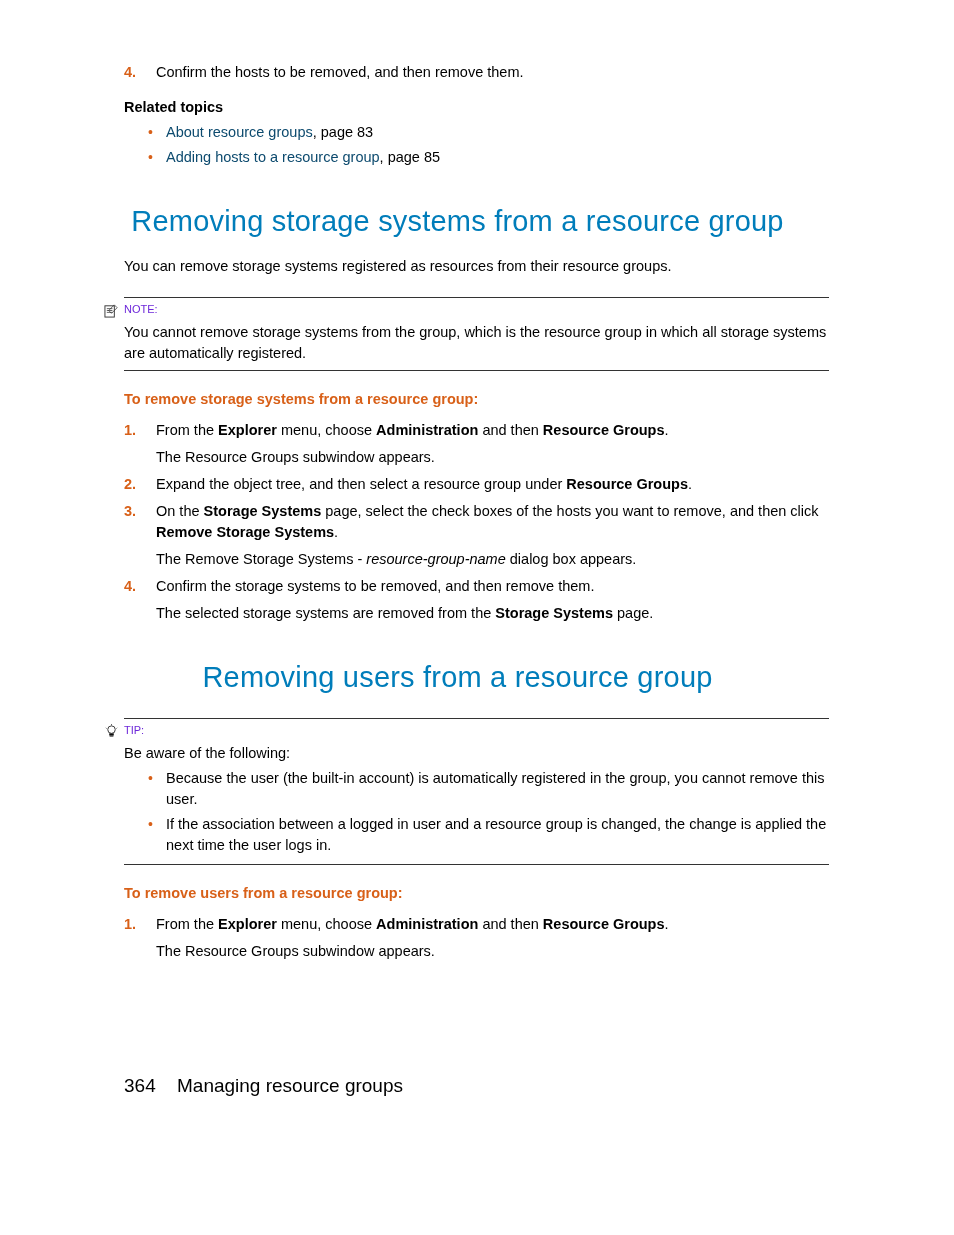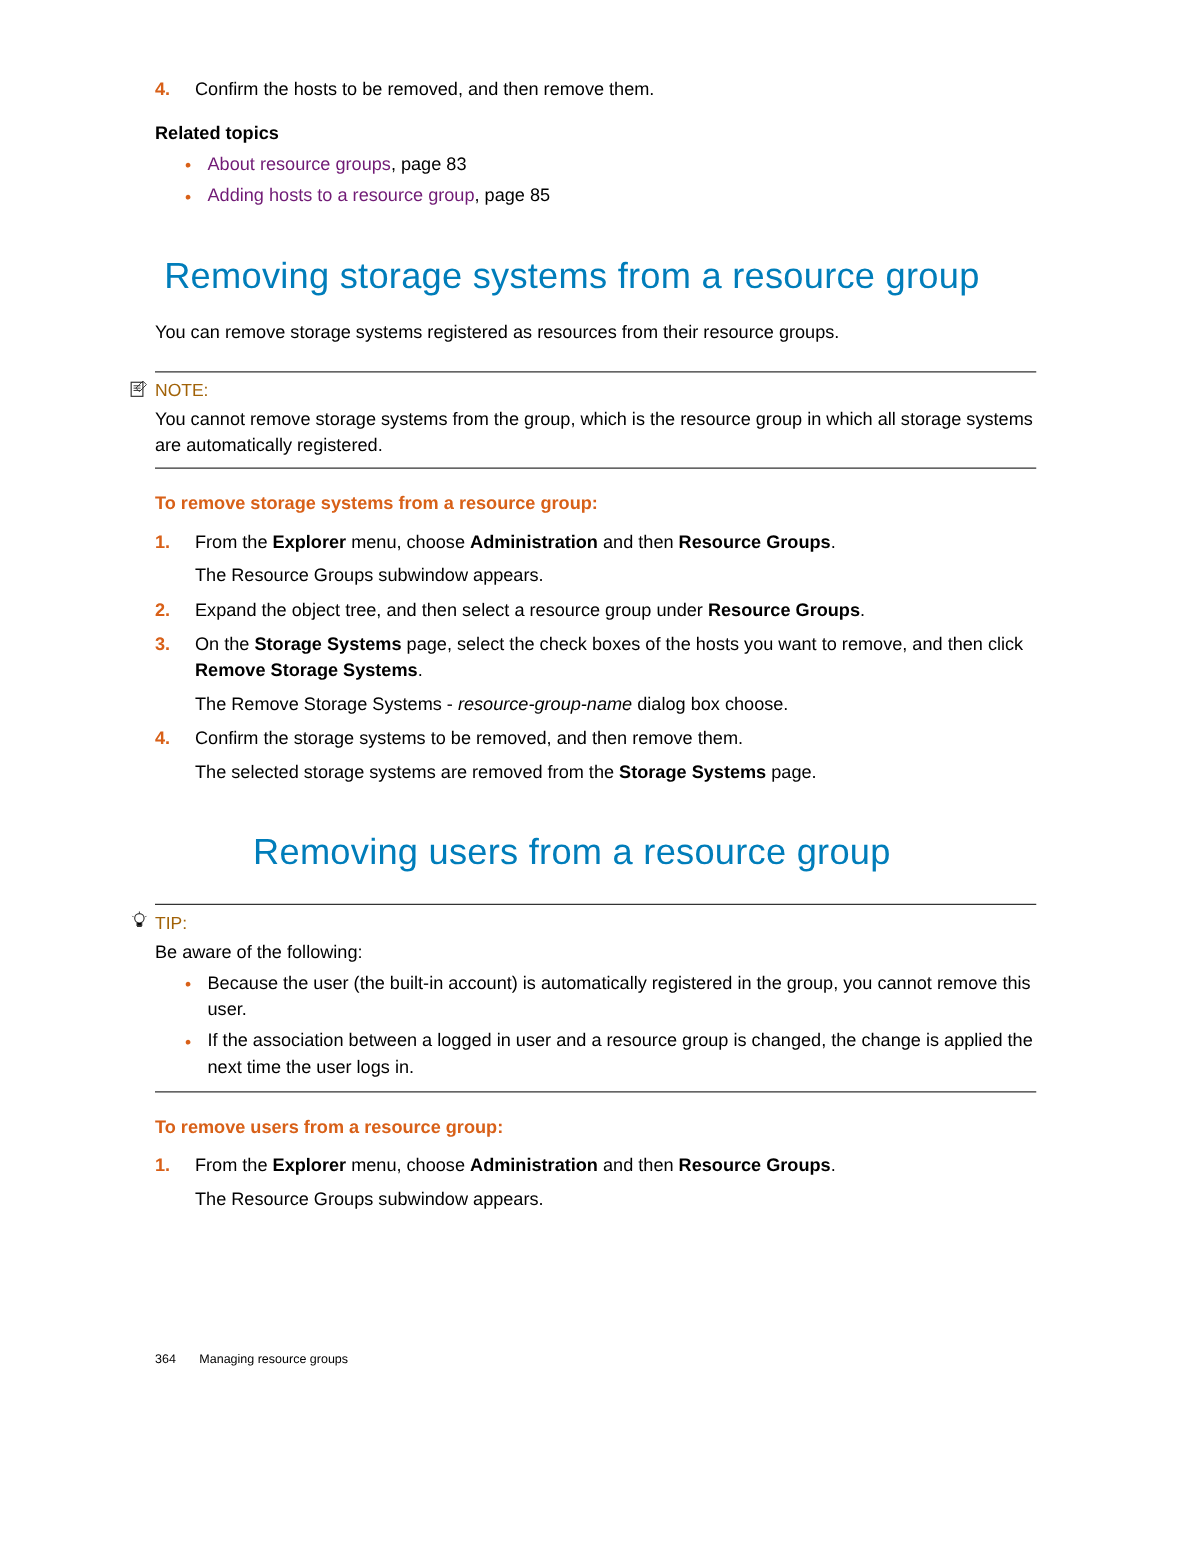--- a/index.html
+++ b/index.html
@@ -55,33 +55,33 @@
     padding-left: 18px;
     margin: 4px 0;
   }
   ul.rel li::before {
     content: "•";
     position: absolute;
     left: 0;
     color: #d86018;
     font-size: 14px;
   }
-  .link { color: #701a75; }
+  .link { color: #0c4a6e; }
   .callout {
     margin: 20px 0 18px 52px;
     padding-right: 30px;
   }
   .callout hr {
     border: none;
     border-top: 1px solid #333;
     margin: 0;
   }
   .callout-head {
-    color: #a16207;
-    font-size: 14px;
+    color: #6d28d9;
+    font-size: 11px;
     margin: 4px 0 4px 0;
     position: relative;
   }
   .callout-icon {
     position: absolute;
     left: -20px;
     top: 1px;
     width: 15px;
     height: 15px;
   }
@@ -107,21 +107,21 @@
     content: "•";
     position: absolute;
     left: 0;
     color: #d86018;
     font-size: 14px;
   }
   .italic { font-style: italic; }
   .bold { font-weight: bold; }
   .footer {
     margin-top: 110px;
-    font-size: 10px;
+    font-size: 19px;
     margin-left: 68px;
   }
   .footer .pnum { margin-right: 16px; }
 </style>
 </head>
 <body>
 
 <div class="indent-1">
   <ol class="steps">
     <li>
@@ -175,21 +175,21 @@
       <div class="step-body">
         <span>Expand the object tree, and then select a resource group under </span><span class="bold">Resource Groups</span><span>.</span>
       </div>
     </li>
     <li>
       <span class="num">3.</span>
       <div class="step-body">
         <span>On the </span><span class="bold">Storage Systems</span><span> page, select the check boxes of the hosts you want to remove, and then click </span><span class="bold">Remove Storage Systems</span><span>.</span>
       </div>
       <div class="step-body">
-        <span>The Remove Storage Systems - </span><span class="italic">resource-group-name</span><span> dialog box choose.</span>
+        <span>The Remove Storage Systems - </span><span class="italic">resource-group-name</span><span> dialog box appears.</span>
       </div>
     </li>
     <li>
       <span class="num">4.</span>
       <div class="step-body">Confirm the storage systems to be removed, and then remove them.</div>
       <div class="step-body">
         <span>The selected storage systems are removed from the </span><span class="bold">Storage Systems</span><span> page.</span>
       </div>
     </li>
   </ol>

